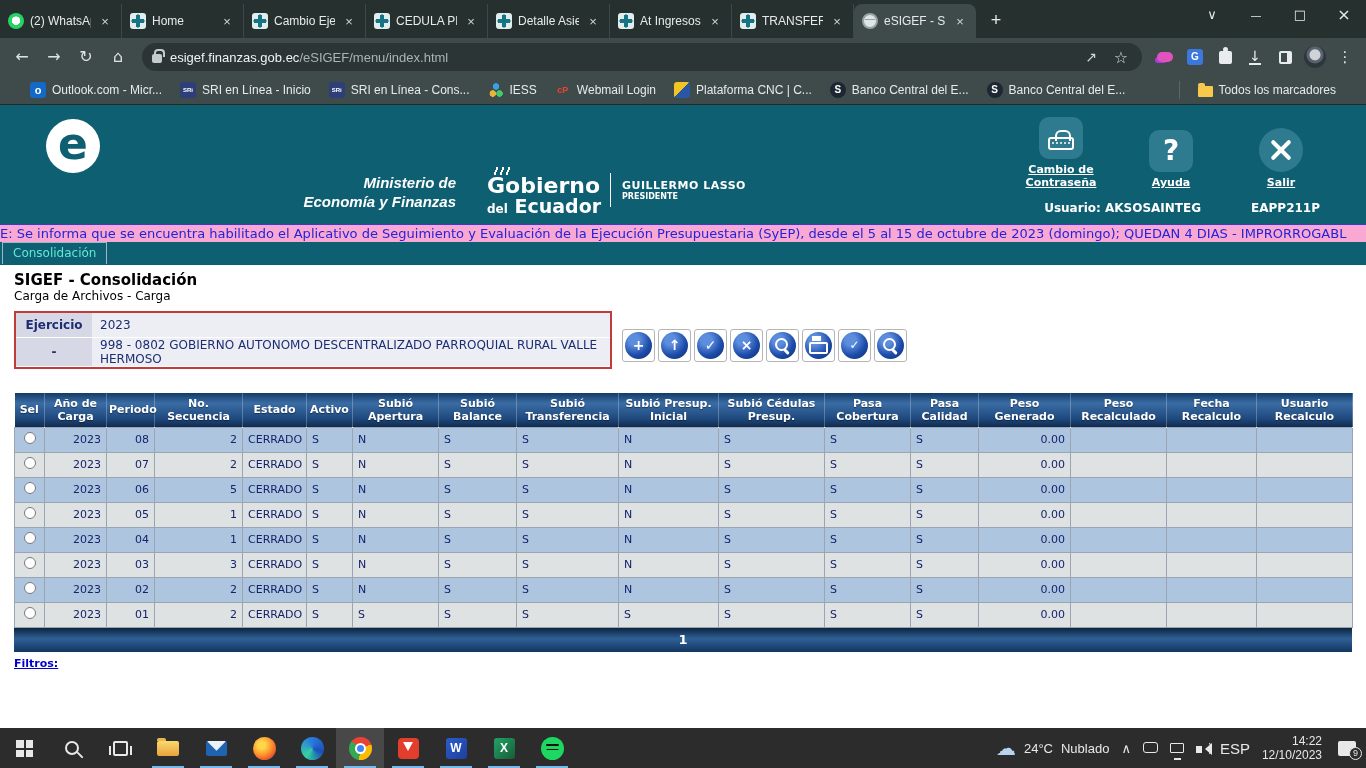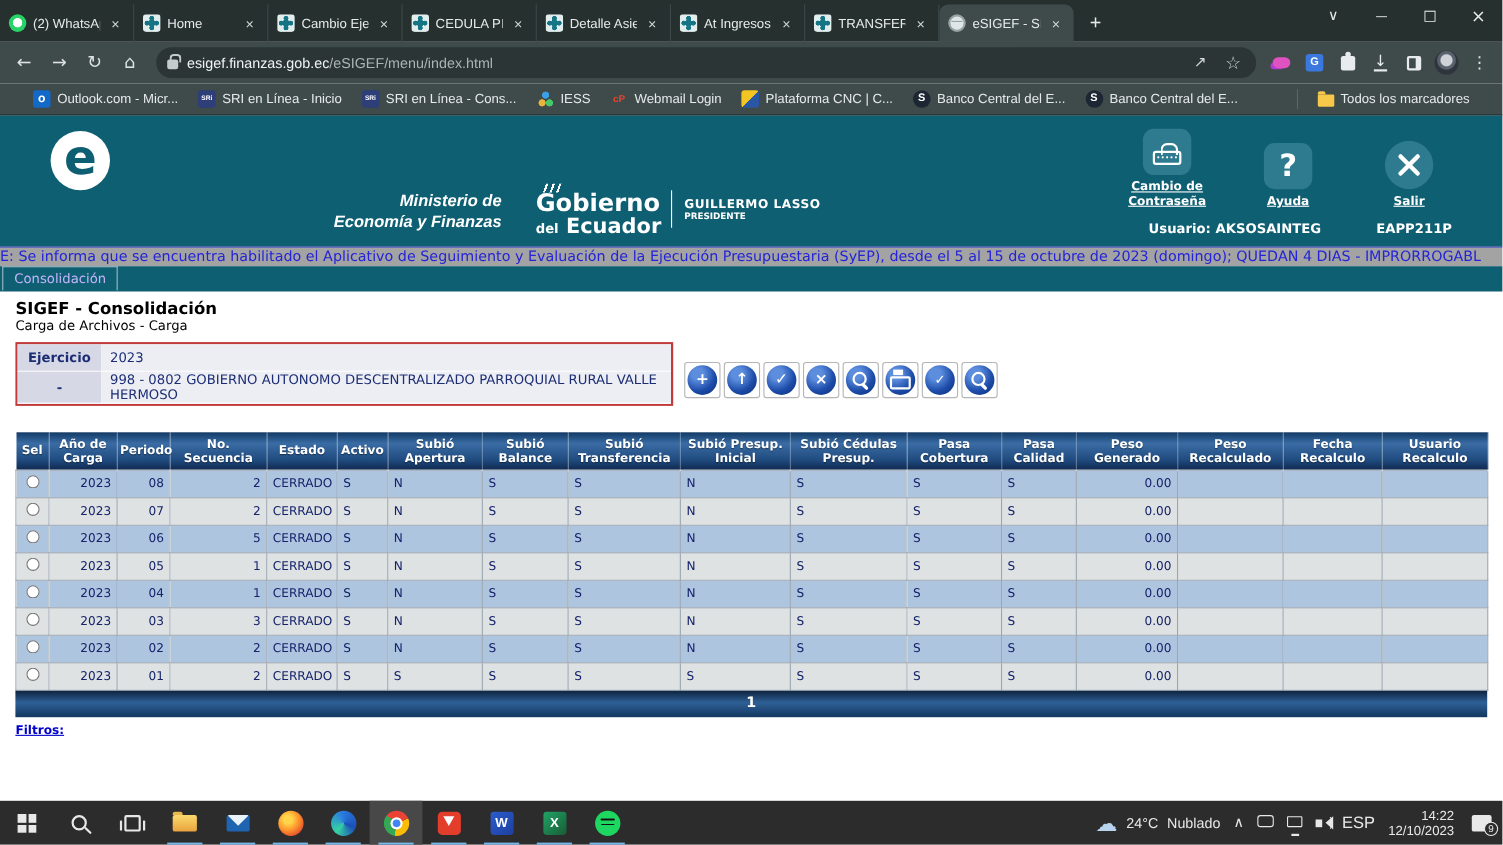--- a/index.html
+++ b/index.html
@@ -122,25 +122,25 @@
   .qmark { color:#fff; font:bold 28px/28px "DejaVu Sans",sans-serif; }
   .qmark::before { content:"?"; }
   .xmark { position:relative; width:26px; height:26px; }
   .xmark::before,.xmark::after { content:""; position:absolute; left:11px; top:0; width:4px; height:26px;
                                  background:#fff; border-radius:2px; }
   .xmark::before { transform:rotate(45deg);} .xmark::after{ transform:rotate(-45deg); }
   .hdr-userline { position:absolute; right:46px; top:96px; display:flex; gap:50px;
                   font:bold 12px/14px "DejaVu Sans",sans-serif; }
 
   
-  .marquee { height:18px; background:#a3a3a3; border-top:1px solid #3a3ad0; overflow:hidden; white-space:nowrap;
+  .marquee { height:18px; background:#f9a8d4; border-top:1px solid #3a3ad0; overflow:hidden; white-space:nowrap;
              font:13px/17px "DejaVu Sans",sans-serif; color:#2323d7; }
   .module-band { height:23px; background:#0f5f73; }
   .module-tab { display:inline-block; margin-left:2px; padding:3px 10px 4px; border:1px solid #9fb9c4;
-                border-bottom:none; color:#c4b5fd; font:12px/14px "DejaVu Sans",sans-serif; }
+                border-bottom:none; color:#5eead4; font:12px/14px "DejaVu Sans",sans-serif; }
 
   
   .content { padding:6px 14px 0; font-family:"DejaVu Sans",sans-serif; }
   .page-title { font:bold 15px/18px "DejaVu Sans",sans-serif; color:#000; }
   .page-subtitle { font-size:12px; color:#000; margin-bottom:8px; }
 
   .form-zone { position:relative; height:82px; }
   .param-box { width:598px; border:2px solid #c23b3b; border-collapse:separate; border-spacing:0; background:#fff; }
   .param-box td { height:25px; font-size:12px; color:#1c2d74; border-bottom:1px solid #fff; }
   .param-label { width:76px; background:#d6d8e6; text-align:center; font-weight:bold; font-size:11px; }

